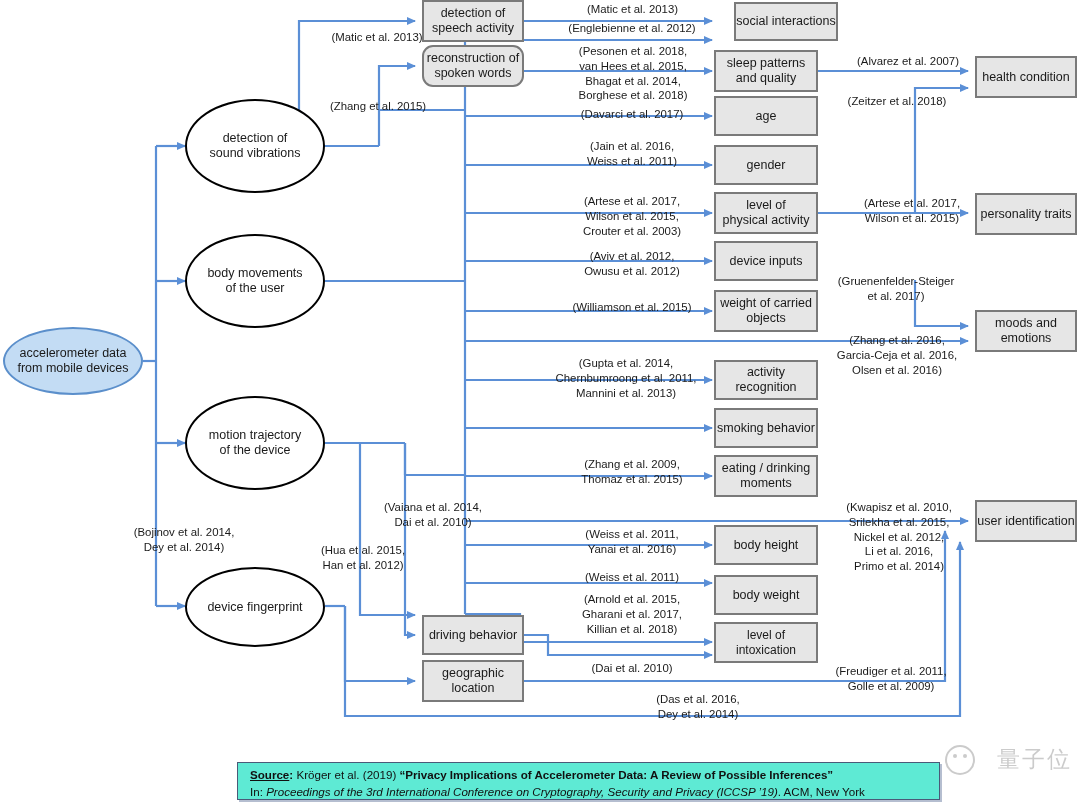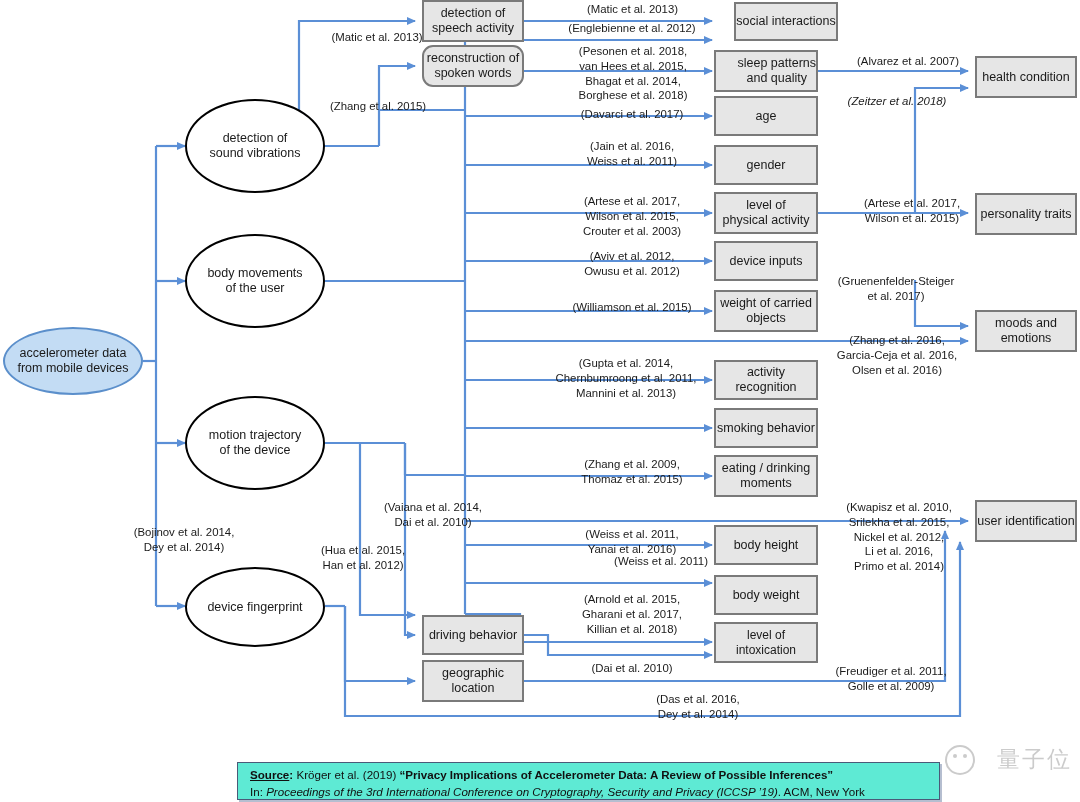--- a/index.html
+++ b/index.html
@@ -181,21 +181,21 @@
       <div>geographic</div>
       <div>location</div>
     </div>
   </div>
 
   <div class="node box" style="left:714px;top:2px;width:104px;height:39px;margin-left:20px;">
     <div>
         <div>social interactions</div>
       </div>
   </div>
-  <div class="node box" style="left:714px;top:50px;width:104px;height:42px;justify-content:flex-end;">
+  <div class="node box" style="left:714px;top:50px;width:104px;height:42px;">
     <div>
       <div>sleep patterns</div>
       <div>and quality</div>
     </div>
   </div>
   <div class="node box" style="left:714px;top:96px;width:104px;height:40px;">
     <div>
         <div>age</div>
       </div>
   </div>
@@ -299,28 +299,28 @@
   <div class="lbl" style="left:556px;top:249px;width:152px;">(Aviv et al. 2012,
 Owusu et al. 2012)</div>
   <div class="lbl" style="left:556px;top:300px;width:152px;">(Williamson et al. 2015)</div>
   <div class="lbl" style="left:539px;top:356px;width:174px;">(Gupta et al. 2014,
 Chernbumroong et al. 2011,
 Mannini et al. 2013)</div>
   <div class="lbl" style="left:556px;top:457px;width:152px;">(Zhang et al. 2009,
 Thomaz et al. 2015)</div>
   <div class="lbl" style="left:556px;top:527px;width:152px;">(Weiss et al. 2011,
 Yanai et al. 2016)</div>
-  <div class="lbl" style="left:556px;top:554px;width:152px;text-align:right;">(Weiss et al. 2011)</div>
+  <div class="lbl" style="left:556px;top:570px;width:152px;">(Weiss et al. 2011)</div>
   <div class="lbl" style="left:556px;top:592px;width:152px;">(Arnold et al. 2015,
 Gharani et al. 2017,
 Killian et al. 2018)</div>
   <div class="lbl" style="left:556px;top:661px;width:152px;">(Dai et al. 2010)</div>
 
   <div class="lbl" style="left:843px;top:54px;width:130px;">(Alvarez et al. 2007)</div>
-  <div class="lbl" style="left:827px;top:94px;width:140px;font-style:italic;">(Zeitzer et al. 2018)</div>
+  <div class="lbl" style="left:827px;top:94px;width:140px;">(Zeitzer et al. 2018)</div>
   <div class="lbl" style="left:850px;top:196px;width:124px;">(Artese et al. 2017,
 Wilson et al. 2015)</div>
   <div class="lbl" style="left:822px;top:274px;width:148px;">(Gruenenfelder-Steiger
 et al. 2017)</div>
   <div class="lbl" style="left:825px;top:333px;width:144px;">(Zhang et al. 2016,
 Garcia-Ceja et al. 2016,
 Olsen et al. 2016)</div>
   <div class="lbl" style="left:828px;top:500px;width:142px;">(Kwapisz et al. 2010,
 Srilekha et al. 2015,
 Nickel et al. 2012,

